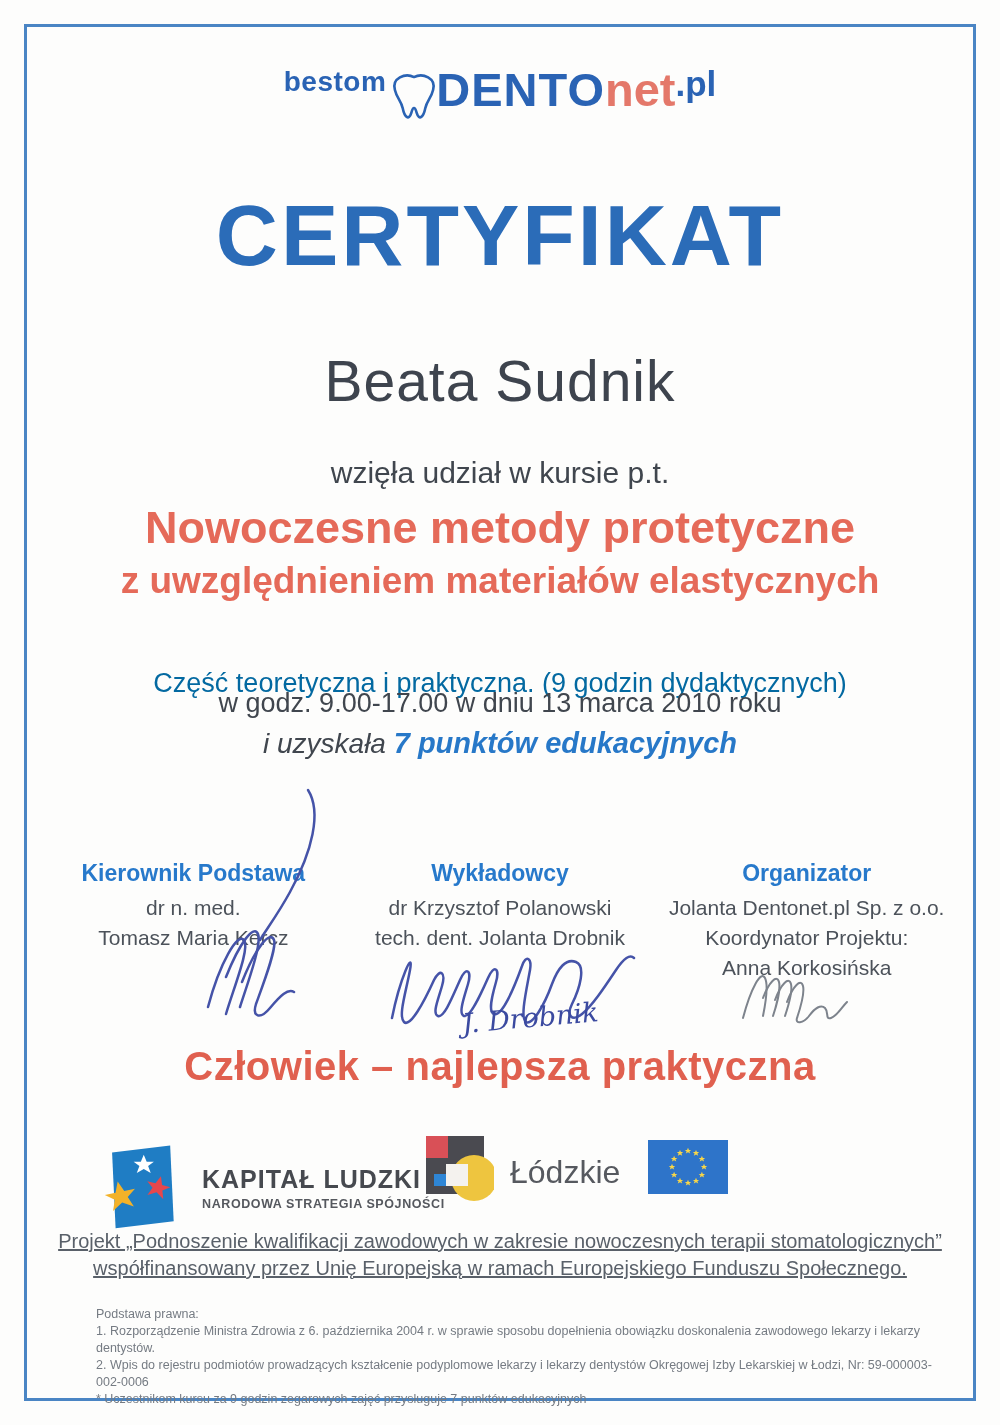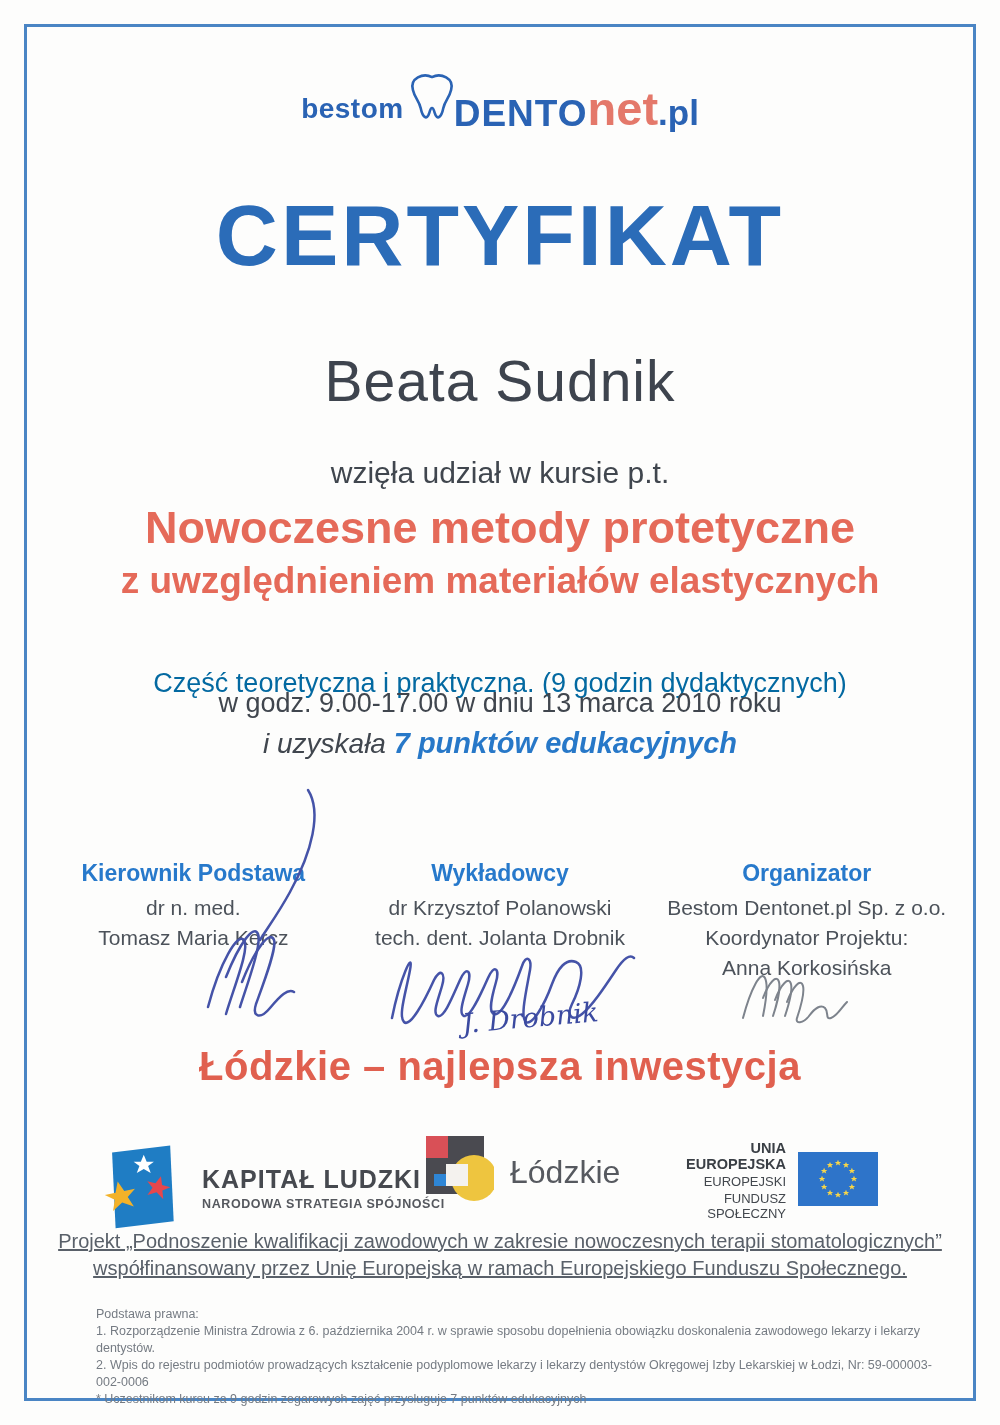--- a/index.html
+++ b/index.html
@@ -16,24 +16,24 @@
   .frame {
     position: absolute;
     inset: 24px;
     border: 3px solid #4a85c4;
     pointer-events: none;
   }
 
   .abs { position: absolute; left: 0; width: 100%; text-align: center; }
 
   
-  .brand { top: 66px; display: flex; align-items: flex-end; justify-content: center; }
+  .brand { top: 66px; display: flex; justify-content: center; }
   .brand-bestom { font-size: 28px; font-weight: 700; color: #2a63b4; letter-spacing: .5px; padding-bottom: 7px; }
   .brand-tooth { margin: 0 -4px 0 2px; }
-  .brand-dento { font-size: 37px; font-weight: 800; color: #2a63b4; letter-spacing: 1px; line-height: 1; }
+  .brand-dento { font-size: 47px; font-weight: 800; color: #2a63b4; letter-spacing: 1px; line-height: 1; }
   .brand-net   { font-size: 47px; font-weight: 700; color: #e4786a; line-height: 1; }
   .brand-pl    { font-size: 35px; font-weight: 800; color: #2a63b4; line-height: 1; padding-bottom: 2px; }
 
   .title { top: 186px; font-size: 86px; font-weight: 800; color: #2b6cb8; letter-spacing: 3px; }
   .recipient { top: 348px; font-size: 57px; font-weight: 500; color: #3e444e; letter-spacing: 1px; }
   .intro { top: 456px; font-size: 30px; color: #40464e; }
 
   .course1 { top: 502px; font-size: 45px; font-weight: 700; color: #e56a59; }
   .course2 { top: 560px; font-size: 37px; font-weight: 700; color: #e56a59; }
 
@@ -118,21 +118,21 @@
       <div class="sign-line">dr n. med.</div>
       <div class="sign-line">Tomasz Maria Kercz</div>
     </div>
     <div class="sign-col">
       <div class="sign-title">Wykładowcy</div>
       <div class="sign-line">dr Krzysztof Polanowski</div>
       <div class="sign-line">tech. dent.  Jolanta Drobnik</div>
     </div>
     <div class="sign-col">
       <div class="sign-title">Organizator</div>
-      <div class="sign-line">Bestom Dentonet.pl Sp. z o.o.</div>
+      <div class="sign-line">Jolanta Dentonet.pl Sp. z o.o.</div>
       <div class="sign-line">Koordynator Projektu:</div>
       <div class="sign-line">Anna Korkosińska</div>
     </div>
   </div>
 
   <div class="sig" style="left:190px; top:782px;">
     <svg width="150" height="260" viewBox="0 0 150 260" fill="none" stroke="#4553a8" stroke-width="2.5" stroke-linecap="round">
       <path d="M118,8 C132,30 122,70 100,110 C88,132 76,148 70,158"></path>
       <path d="M18,225 C30,180 48,150 54,158 C60,166 44,205 36,232"></path>
       <path d="M36,195 C50,160 64,142 68,152 C72,162 58,200 50,225"></path>
@@ -150,21 +150,21 @@
 
   <div class="sig" style="left:735px; top:958px;">
     <svg width="140" height="70" viewBox="0 0 140 70" fill="none" stroke="#7d838c" stroke-width="2" stroke-linecap="round">
       <path d="M8,60 C16,30 26,12 30,20 C34,28 30,48 28,58"></path>
       <path d="M28,40 C34,24 42,16 44,24 C46,32 40,52 38,58"></path>
       <path d="M40,42 C46,26 54,18 56,26 C58,34 52,52 50,58"></path>
       <path d="M52,44 C58,28 66,20 68,28 C70,36 64,54 62,60 C60,66 68,66 74,58 C80,50 86,46 90,50 C94,54 90,62 96,60 C102,58 106,50 112,44"></path>
     </svg>
   </div>
 
-  <div class="abs slogan">Łódzkie – najlepsza inwestycja</div>
+  <div class="abs slogan">Człowiek – najlepsza praktyczna</div>
 
   <div class="logo-kapital">
     <span>
       <svg width="88" height="88" viewBox="0 0 100 100">
         <polygon points="16,12 82,4 86,90 20,98" fill="#1f7dc4"></polygon>
         <g fill="#ffffff">
             <path transform="translate(52,26) scale(1.15)" d="M0,-10 L2.9,-3.1 L10,-3.1 L4.3,1.2 L6.9,8.1 L0,4 L-6.9,8.1 L-4.3,1.2 L-10,-3.1 L-2.9,-3.1 Z"></path>
           </g>
         <g fill="#e6474c">
             <path transform="translate(68,52) scale(1.35) rotate(15)" d="M0,-10 L2.9,-3.1 L10,-3.1 L4.3,1.2 L6.9,8.1 L0,4 L-6.9,8.1 L-4.3,1.2 L-10,-3.1 L-2.9,-3.1 Z"></path>
@@ -187,25 +187,20 @@
         <rect x="0" y="0" width="22" height="22" fill="#d95057"></rect>
         <circle cx="48" cy="42" r="23" fill="#eec53f"></circle>
         <rect x="20" y="28" width="22" height="22" fill="#f4f2ee"></rect>
         <rect x="8" y="38" width="12" height="12" fill="#2e86d6"></rect>
       </svg>
     </span>
     <span class="lz-label">Łódzkie</span>
   </div>
 
   <div class="logo-eu">
-    <span class="eu-text">
-      <div class="eu-l1">UNIA EUROPEJSKA</div>
-      <div class="eu-l2">EUROPEJSKI</div>
-      <div class="eu-l3">FUNDUSZ SPOŁECZNY</div>
-    </span>
     <span>
       <svg width="80" height="54" viewBox="0 0 80 54">
         <rect x="0" y="0" width="80" height="54" fill="#2e74c9"></rect>
         <g fill="#f8d648">
           <path transform="translate(40,11) scale(0.32)" d="M0,-10 L2.9,-3.1 L10,-3.1 L4.3,1.2 L6.9,8.1 L0,4 L-6.9,8.1 L-4.3,1.2 L-10,-3.1 L-2.9,-3.1 Z"></path>
           <path transform="translate(48,13.1) scale(0.32)" d="M0,-10 L2.9,-3.1 L10,-3.1 L4.3,1.2 L6.9,8.1 L0,4 L-6.9,8.1 L-4.3,1.2 L-10,-3.1 L-2.9,-3.1 Z"></path>
           <path transform="translate(53.9,19) scale(0.32)" d="M0,-10 L2.9,-3.1 L10,-3.1 L4.3,1.2 L6.9,8.1 L0,4 L-6.9,8.1 L-4.3,1.2 L-10,-3.1 L-2.9,-3.1 Z"></path>
           <path transform="translate(56,27) scale(0.32)" d="M0,-10 L2.9,-3.1 L10,-3.1 L4.3,1.2 L6.9,8.1 L0,4 L-6.9,8.1 L-4.3,1.2 L-10,-3.1 L-2.9,-3.1 Z"></path>
           <path transform="translate(53.9,35) scale(0.32)" d="M0,-10 L2.9,-3.1 L10,-3.1 L4.3,1.2 L6.9,8.1 L0,4 L-6.9,8.1 L-4.3,1.2 L-10,-3.1 L-2.9,-3.1 Z"></path>
           <path transform="translate(48,40.9) scale(0.32)" d="M0,-10 L2.9,-3.1 L10,-3.1 L4.3,1.2 L6.9,8.1 L0,4 L-6.9,8.1 L-4.3,1.2 L-10,-3.1 L-2.9,-3.1 Z"></path>

